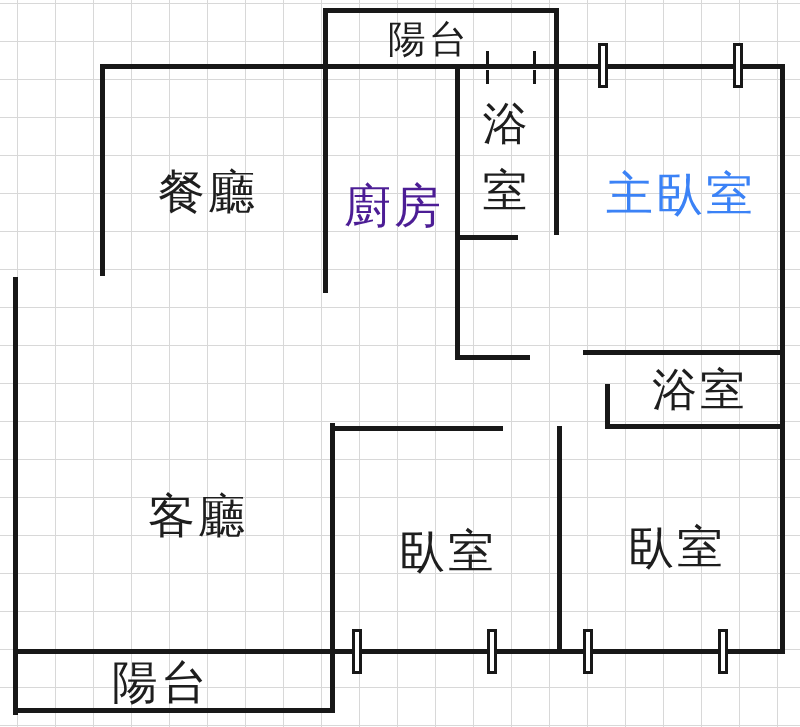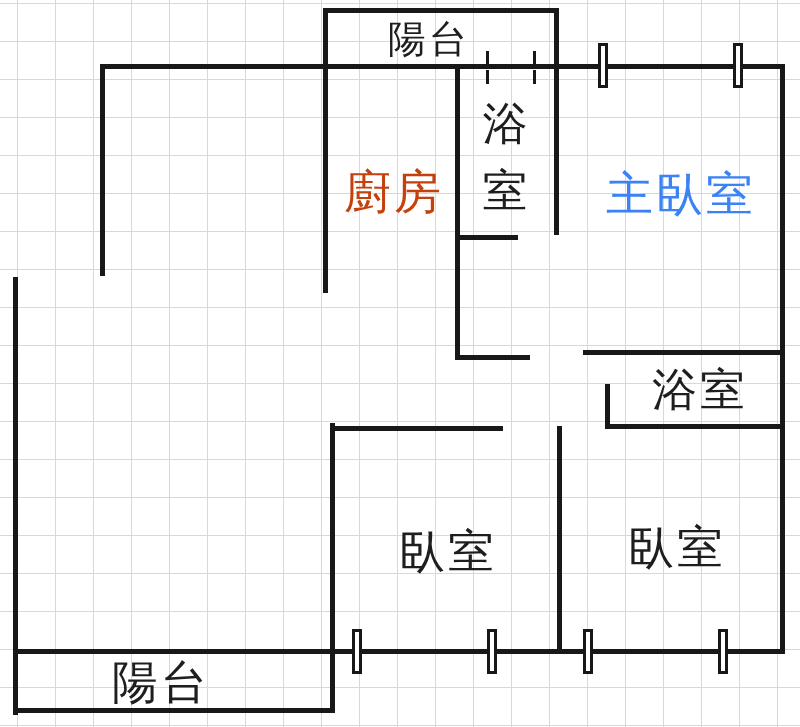--- a/index.html
+++ b/index.html
@@ -36,25 +36,27 @@
     line-height:67px;
   }
 </style>
 </head>
 <body>
 
 <div class="stage" style="width: 800px; height: 727px; background: rgb(255, 255, 255);">
   <div class="grid" style="background-image: linear-gradient(to right, rgb(216, 216, 216) 1px, transparent 1px), linear-gradient(rgb(216, 216, 216) 1px, transparent 1px); background-size: 38px 38px; background-position: 17px 3px;"></div>
   <div class="plan" id="plan">
     <div class="room-label" style="left: 429px; top: 39px; font-size: 38px; color: rgb(30, 30, 30);">陽台</div>
-    <div class="room-label" style="left: 394px; top: 192px; font-size: 47px; color: #c2410c;">廚房</div>
+    <div class="room-label" style="left: 208px; top: 192px; font-size: 47px; color: rgb(30, 30, 30);">餐廳</div>
+    <div class="room-label" style="left: 394px; top: 206px; font-size: 47px; color: #4c1d95;">廚房</div>
     <div class="room-label stacked" style="left: 505px; top: 157px; font-size: 45px; color: rgb(30, 30, 30);">浴
 室</div>
     <div class="room-label" style="left: 681px; top: 194px; font-size: 47px; color: #3b82f6;">主臥室</div>
     <div class="room-label" style="left: 700px; top: 391px; font-size: 45px; color: rgb(30, 30, 30); font-family: Liberation Serif, serif;">浴室</div>
+    <div class="room-label" style="left: 198px; top: 516px; font-size: 47px; color: rgb(30, 30, 30);">客廳</div>
     <div class="room-label" style="left: 448px; top: 551px; font-size: 46px; color: rgb(30, 30, 30);">臥室</div>
     <div class="room-label" style="left: 677px; top: 547px; font-size: 46px; color: rgb(30, 30, 30);">臥室</div>
     <div class="room-label" style="left: 161px; top: 682px; font-size: 46px; color: rgb(30, 30, 30);">陽台</div>
   <div class="wall" style="background: rgb(24, 24, 24); left: 100px; top: 64px; width: 685px; height: 5px;"></div>
       <div class="wall" style="background: rgb(24, 24, 24); left: 780px; top: 64px; width: 5px; height: 589px;"></div>
       <div class="wall" style="background: rgb(24, 24, 24); left: 13px; top: 649px; width: 772px; height: 5px;"></div>
       <div class="wall" style="background: rgb(24, 24, 24); left: 13px; top: 277px; width: 5px; height: 438px;"></div>
       <div class="wall" style="background: rgb(24, 24, 24); left: 13px; top: 708px; width: 322px; height: 5px;"></div>
       <div class="wall" style="background: rgb(24, 24, 24); left: 100px; top: 64px; width: 5px; height: 212px;"></div>
       <div class="wall" style="background: rgb(24, 24, 24); left: 323px; top: 8px; width: 236px; height: 5px;"></div>

